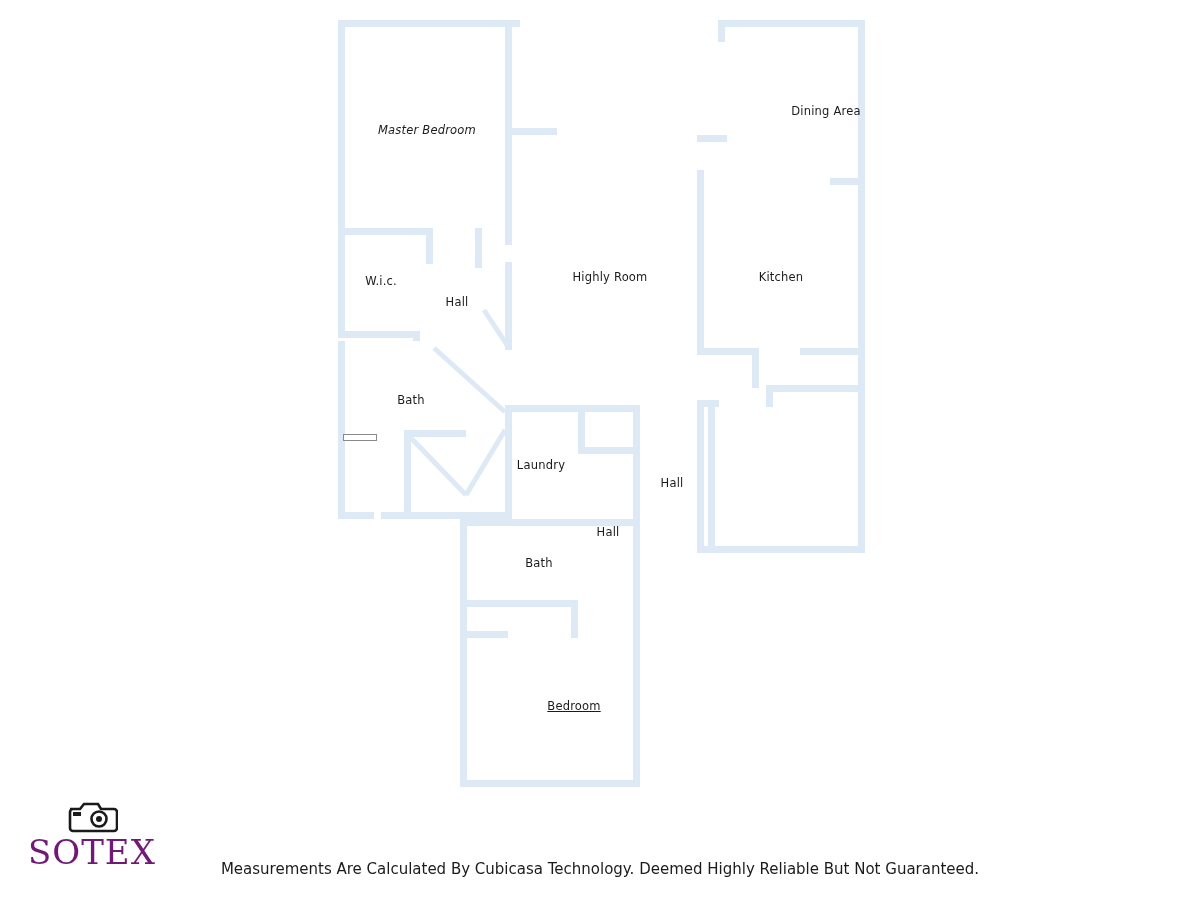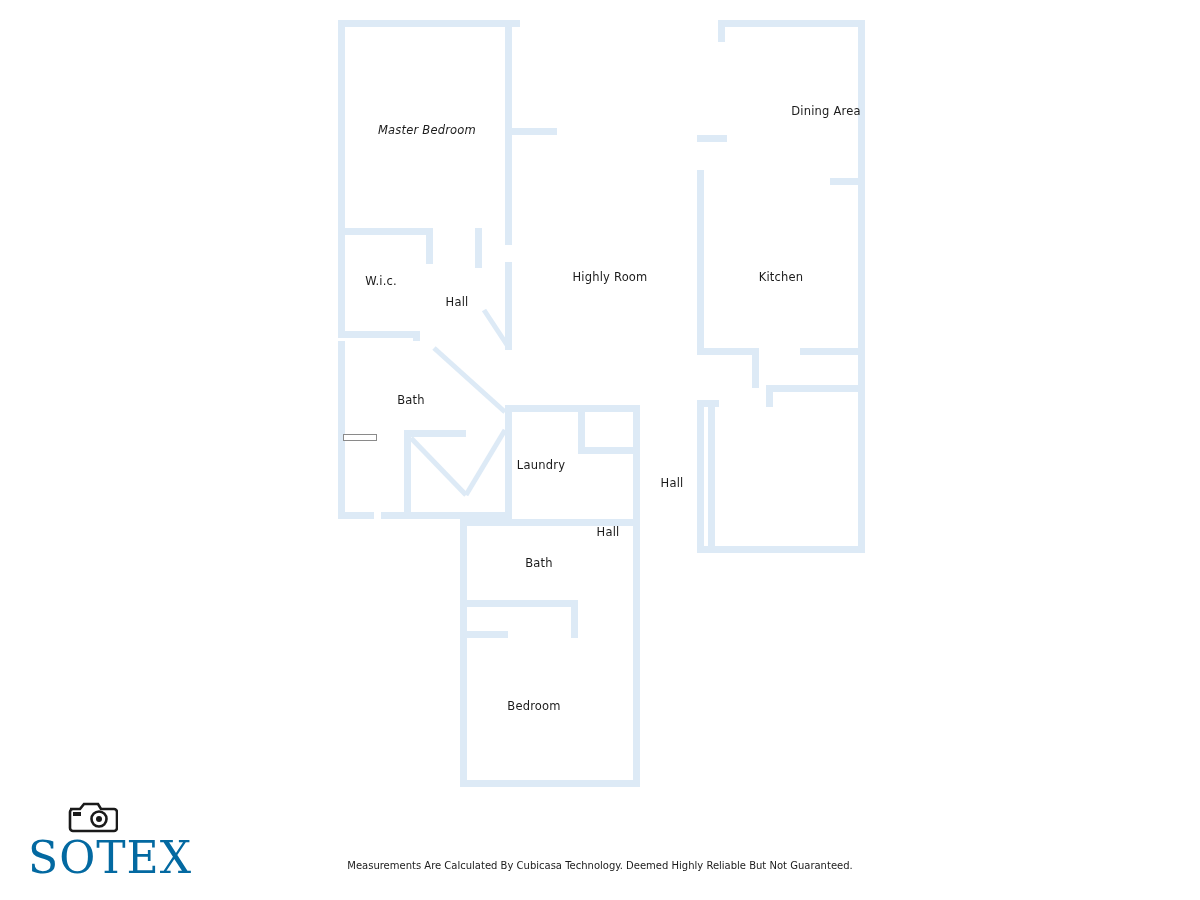--- a/index.html
+++ b/index.html
@@ -45,32 +45,32 @@
   #brand .cam {
     position: absolute;
     left: 38px;
     top: 0px;
   }
   #brand .brand-text {
     position: absolute;
     left: 0px;
     top: 32px;
     font-family: "DejaVu Serif", serif;
-    font-size: 44px;
+    font-size: 34px;
     letter-spacing: 1px;
-    color: #0369a1;
+    color: #701a75;
     font-weight: 400;
   }
   #disclaimer {
     position: absolute;
     left: 0;
     top: 860px;
     width: 1200px;
     text-align: center;
-    font-size: 10px;
+    font-size: 15px;
     color: #1b1b1b;
   }
 </style>
 </head>
 <body>
 
 <div id="floorplan-stage">
   <svg id="plan-svg" width="1200" height="900" style="position:absolute;left:0;top:0;">
     <g id="walls-group">
         <rect x="338" y="20" width="182" height="7" fill="#ddeaf6"></rect>
@@ -133,21 +133,21 @@
       <div class="room-label" style="left: 790px; top: 111px; margin-left: 36px;">Dining Area</div>
       <div class="room-label" style="left: 381px; top: 281px;">W.i.c.</div>
       <div class="room-label" style="left: 457px; top: 302px;">Hall</div>
       <div class="room-label" style="left: 610px; top: 277px;">Highly Room</div>
       <div class="room-label" style="left: 781px; top: 277px;">Kitchen</div>
       <div class="room-label" style="left: 411px; top: 400px;">Bath</div>
       <div class="room-label" style="left: 541px; top: 465px;">Laundry</div>
       <div class="room-label" style="left: 672px; top: 483px;">Hall</div>
       <div class="room-label" style="left: 608px; top: 532px;">Hall</div>
       <div class="room-label" style="left: 539px; top: 563px;">Bath</div>
-      <div class="room-label" style="left: 534px; top: 706px;">Bedroom</div>
+      <div class="room-label" style="left: 574px; top: 706px; text-decoration: underline;">Bedroom</div>
     </div>
   <div id="windows-layer">
       <div class="window-sym" style="left: 343px; top: 434px; width: 32px;"></div>
     </div>
 </div>
 
 <div id="brand">
   <div class="cam">
     <svg width="52" height="34" viewBox="0 0 52 34" aria-hidden="true">
       <path d="M4 9 h10 l4 -5 h14 l3 5 h13 a3 3 0 0 1 3 3 v16 a3 3 0 0 1 -3 3 h-41 a3 3 0 0 1 -3 -3 v-16 a3 3 0 0 1 3 -3 z" fill="none" stroke="#1a1a1a" stroke-width="2.6"></path>

